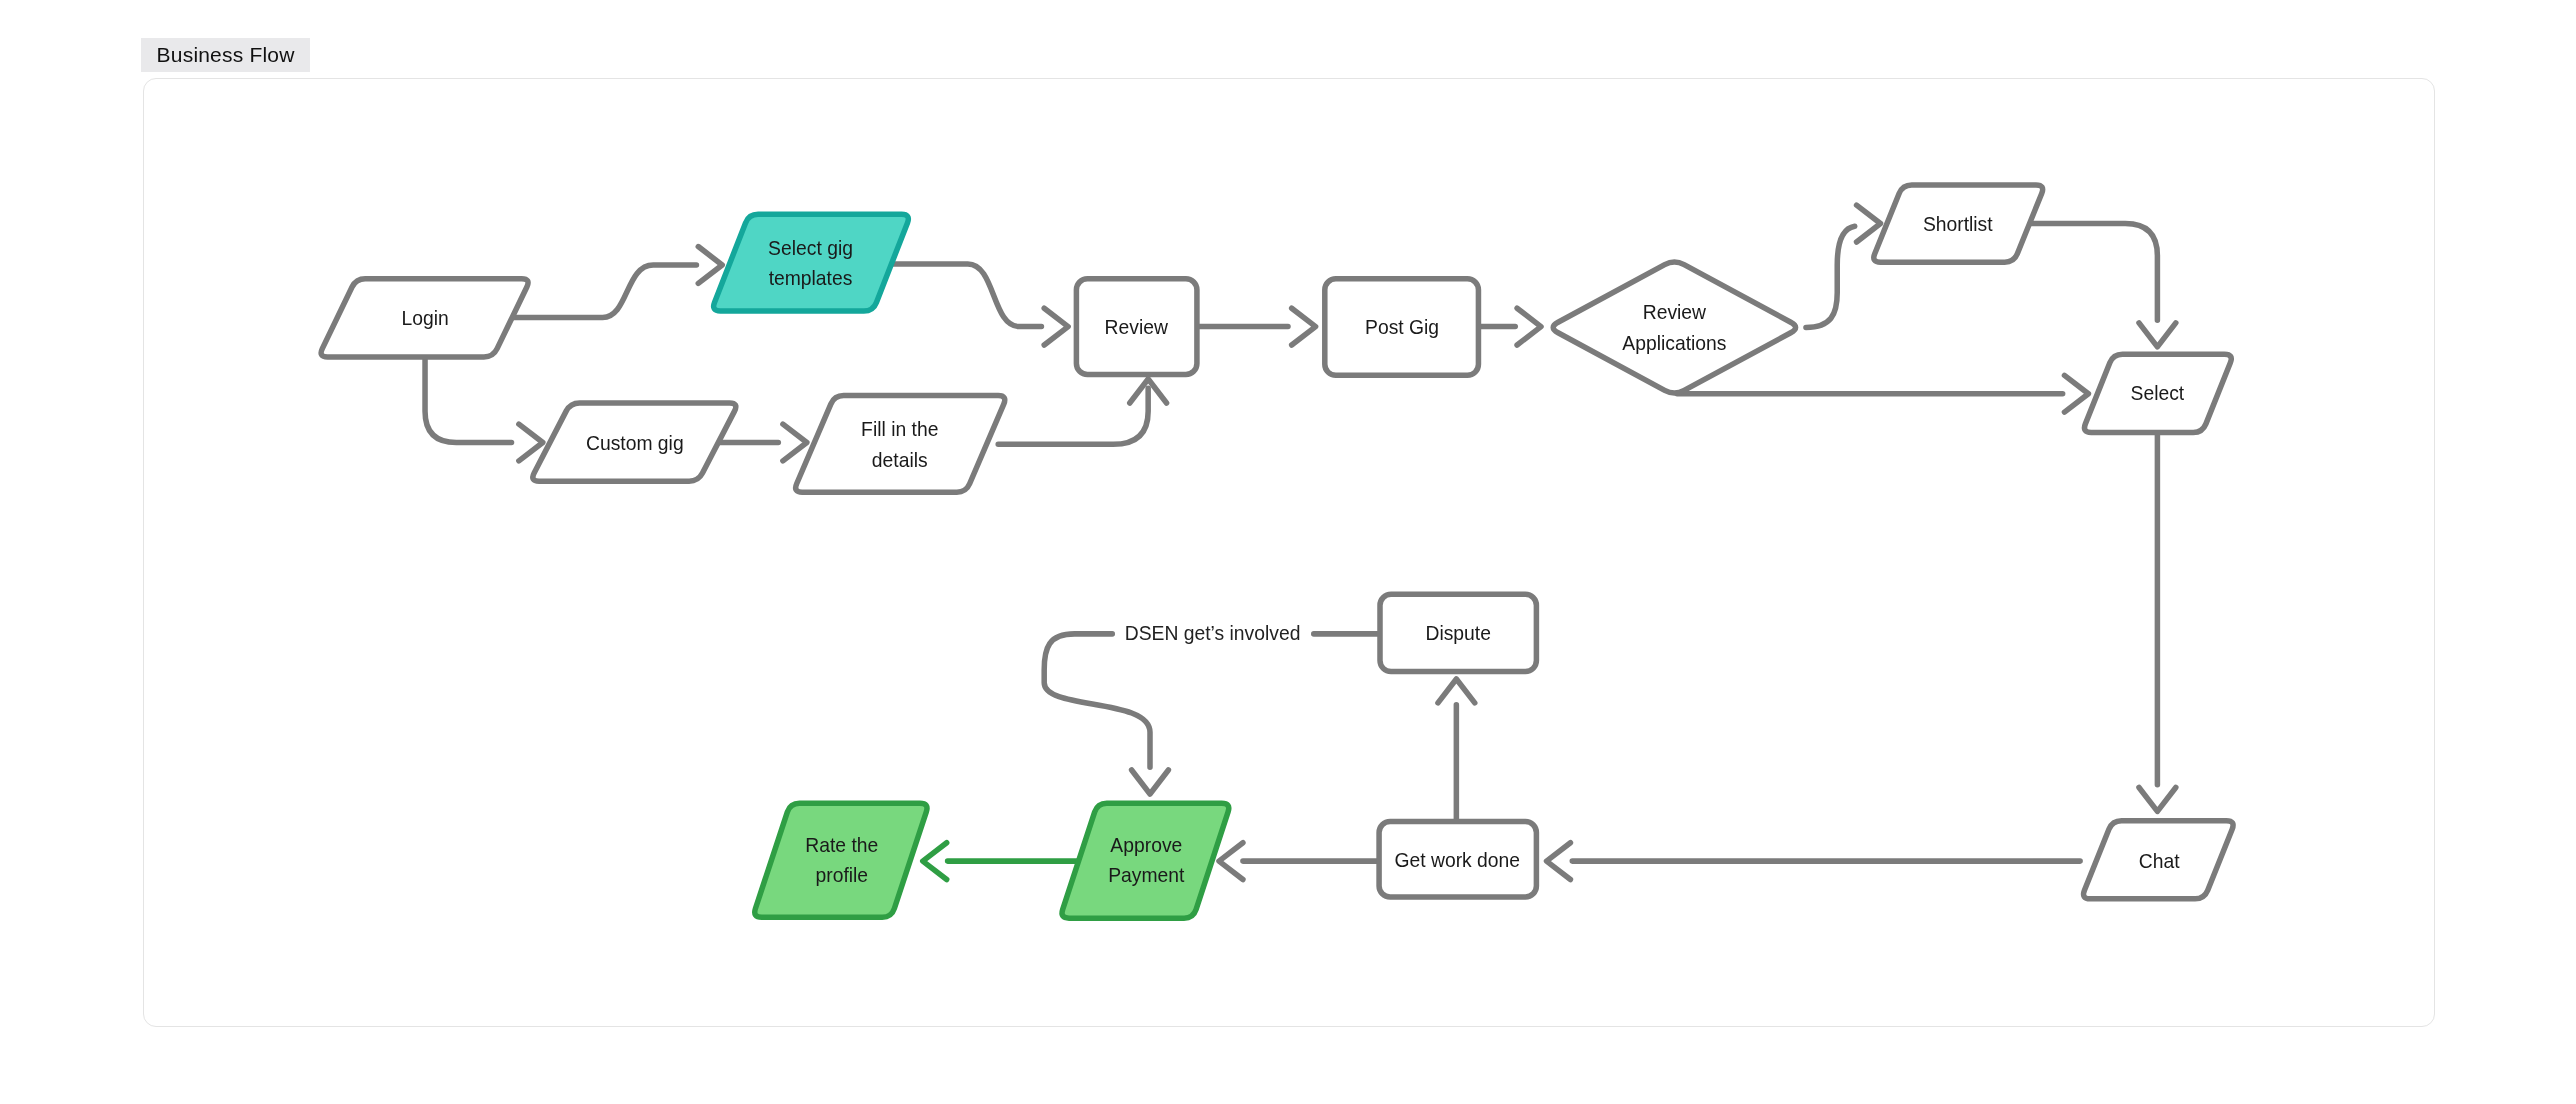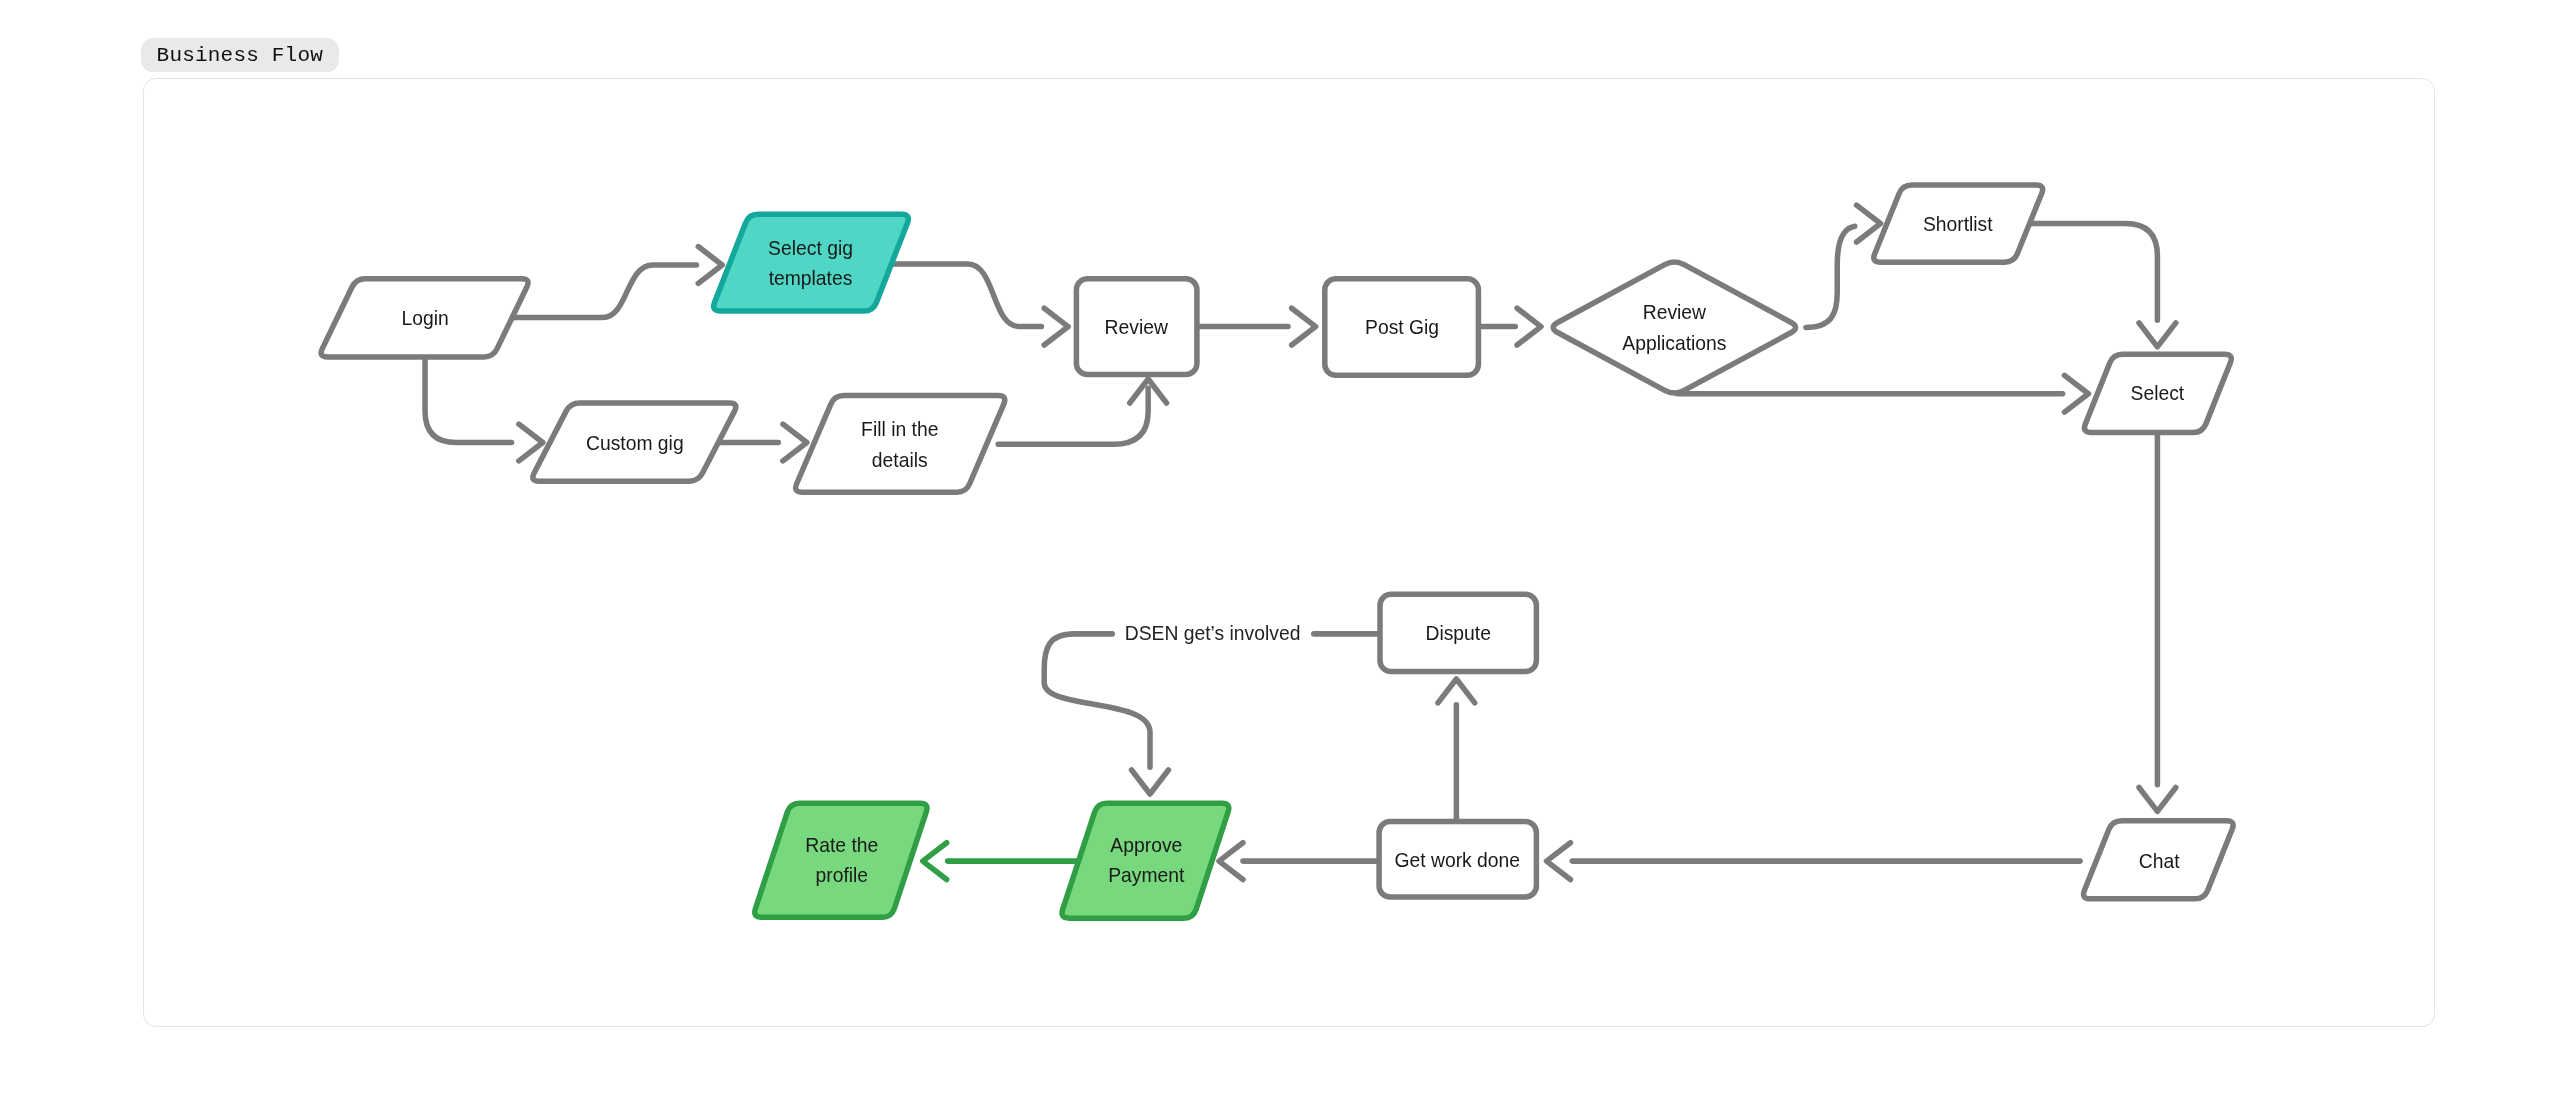--- a/index.html
+++ b/index.html
@@ -6,23 +6,23 @@
     --stroke:#7b7b7b; --text:#1a1a1a;
     --teal-fill:#4fd6c5; --teal-stroke:#14a79b;
     --green-fill:#78d87e; --green-stroke:#2f9e44; --green-edge:#2f9e44;
     --canvas-border:#e4e4e4; --badge-bg:#e9e9eb;
   }
   *{margin:0;padding:0;box-sizing:border-box;}
   html,body{width:2576px;height:1104px;background:#ffffff;overflow:hidden;
     font-family:"Liberation Sans", sans-serif;}
   .badge{
     position:absolute;left:141px;top:38px;height:34px;
-    background:var(--badge-bg);border-radius:12px;
+    background:var(--badge-bg);border-radius:0;
     display:flex;align-items:center;padding:0 15.6px;
-    font-size:21px;color:#111;letter-spacing:0.2px;font-family:Liberation Mono, monospace;
+    font-size:21px;color:#111;letter-spacing:0.2px;
   }
   .canvas{
     position:absolute;left:143px;top:78px;width:2292px;height:949px;
     background:#fff;border:1.8px solid var(--canvas-border);border-radius:13px;
   }
   svg.diagram{position:absolute;left:0;top:0;width:2576px;height:1104px;}
   .edge{stroke:var(--stroke);stroke-width:6;fill:none;stroke-linecap:round;stroke-linejoin:round;}
   .edge.green{stroke:var(--green-edge);}
   .head{stroke:var(--stroke);stroke-width:6;fill:none;stroke-linecap:round;stroke-linejoin:round;}
   .head.green{stroke:var(--green-edge);}

